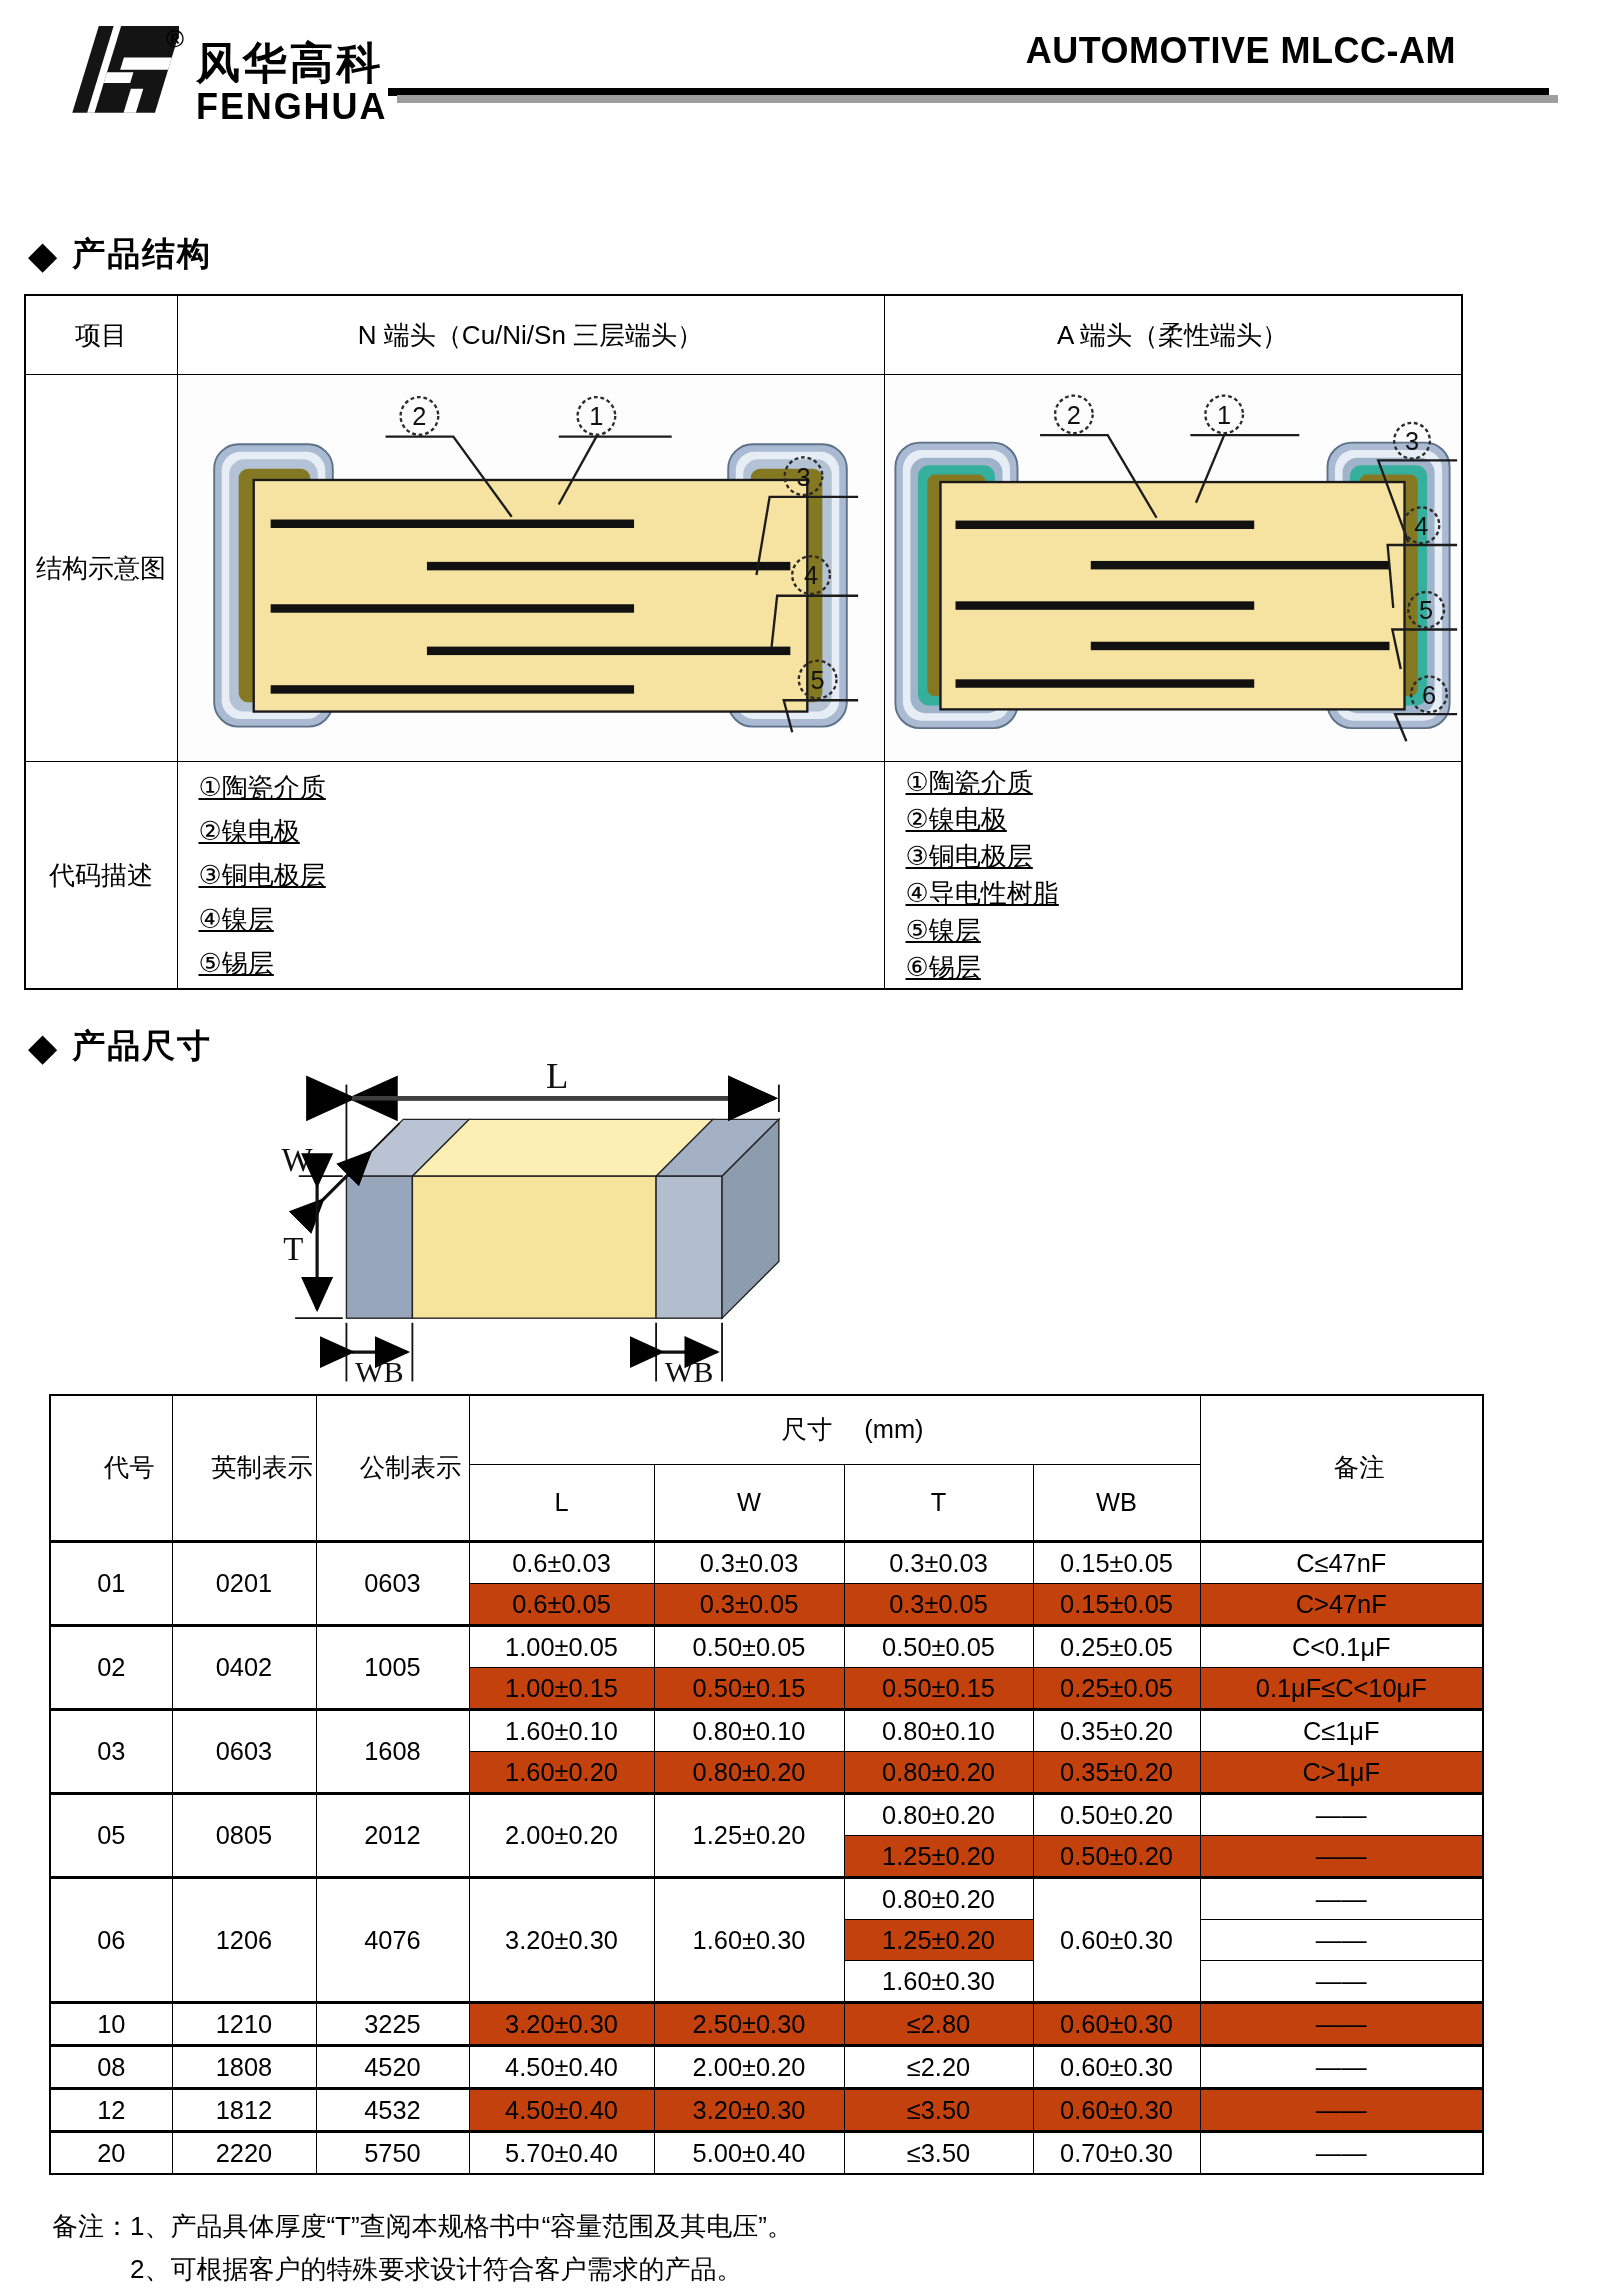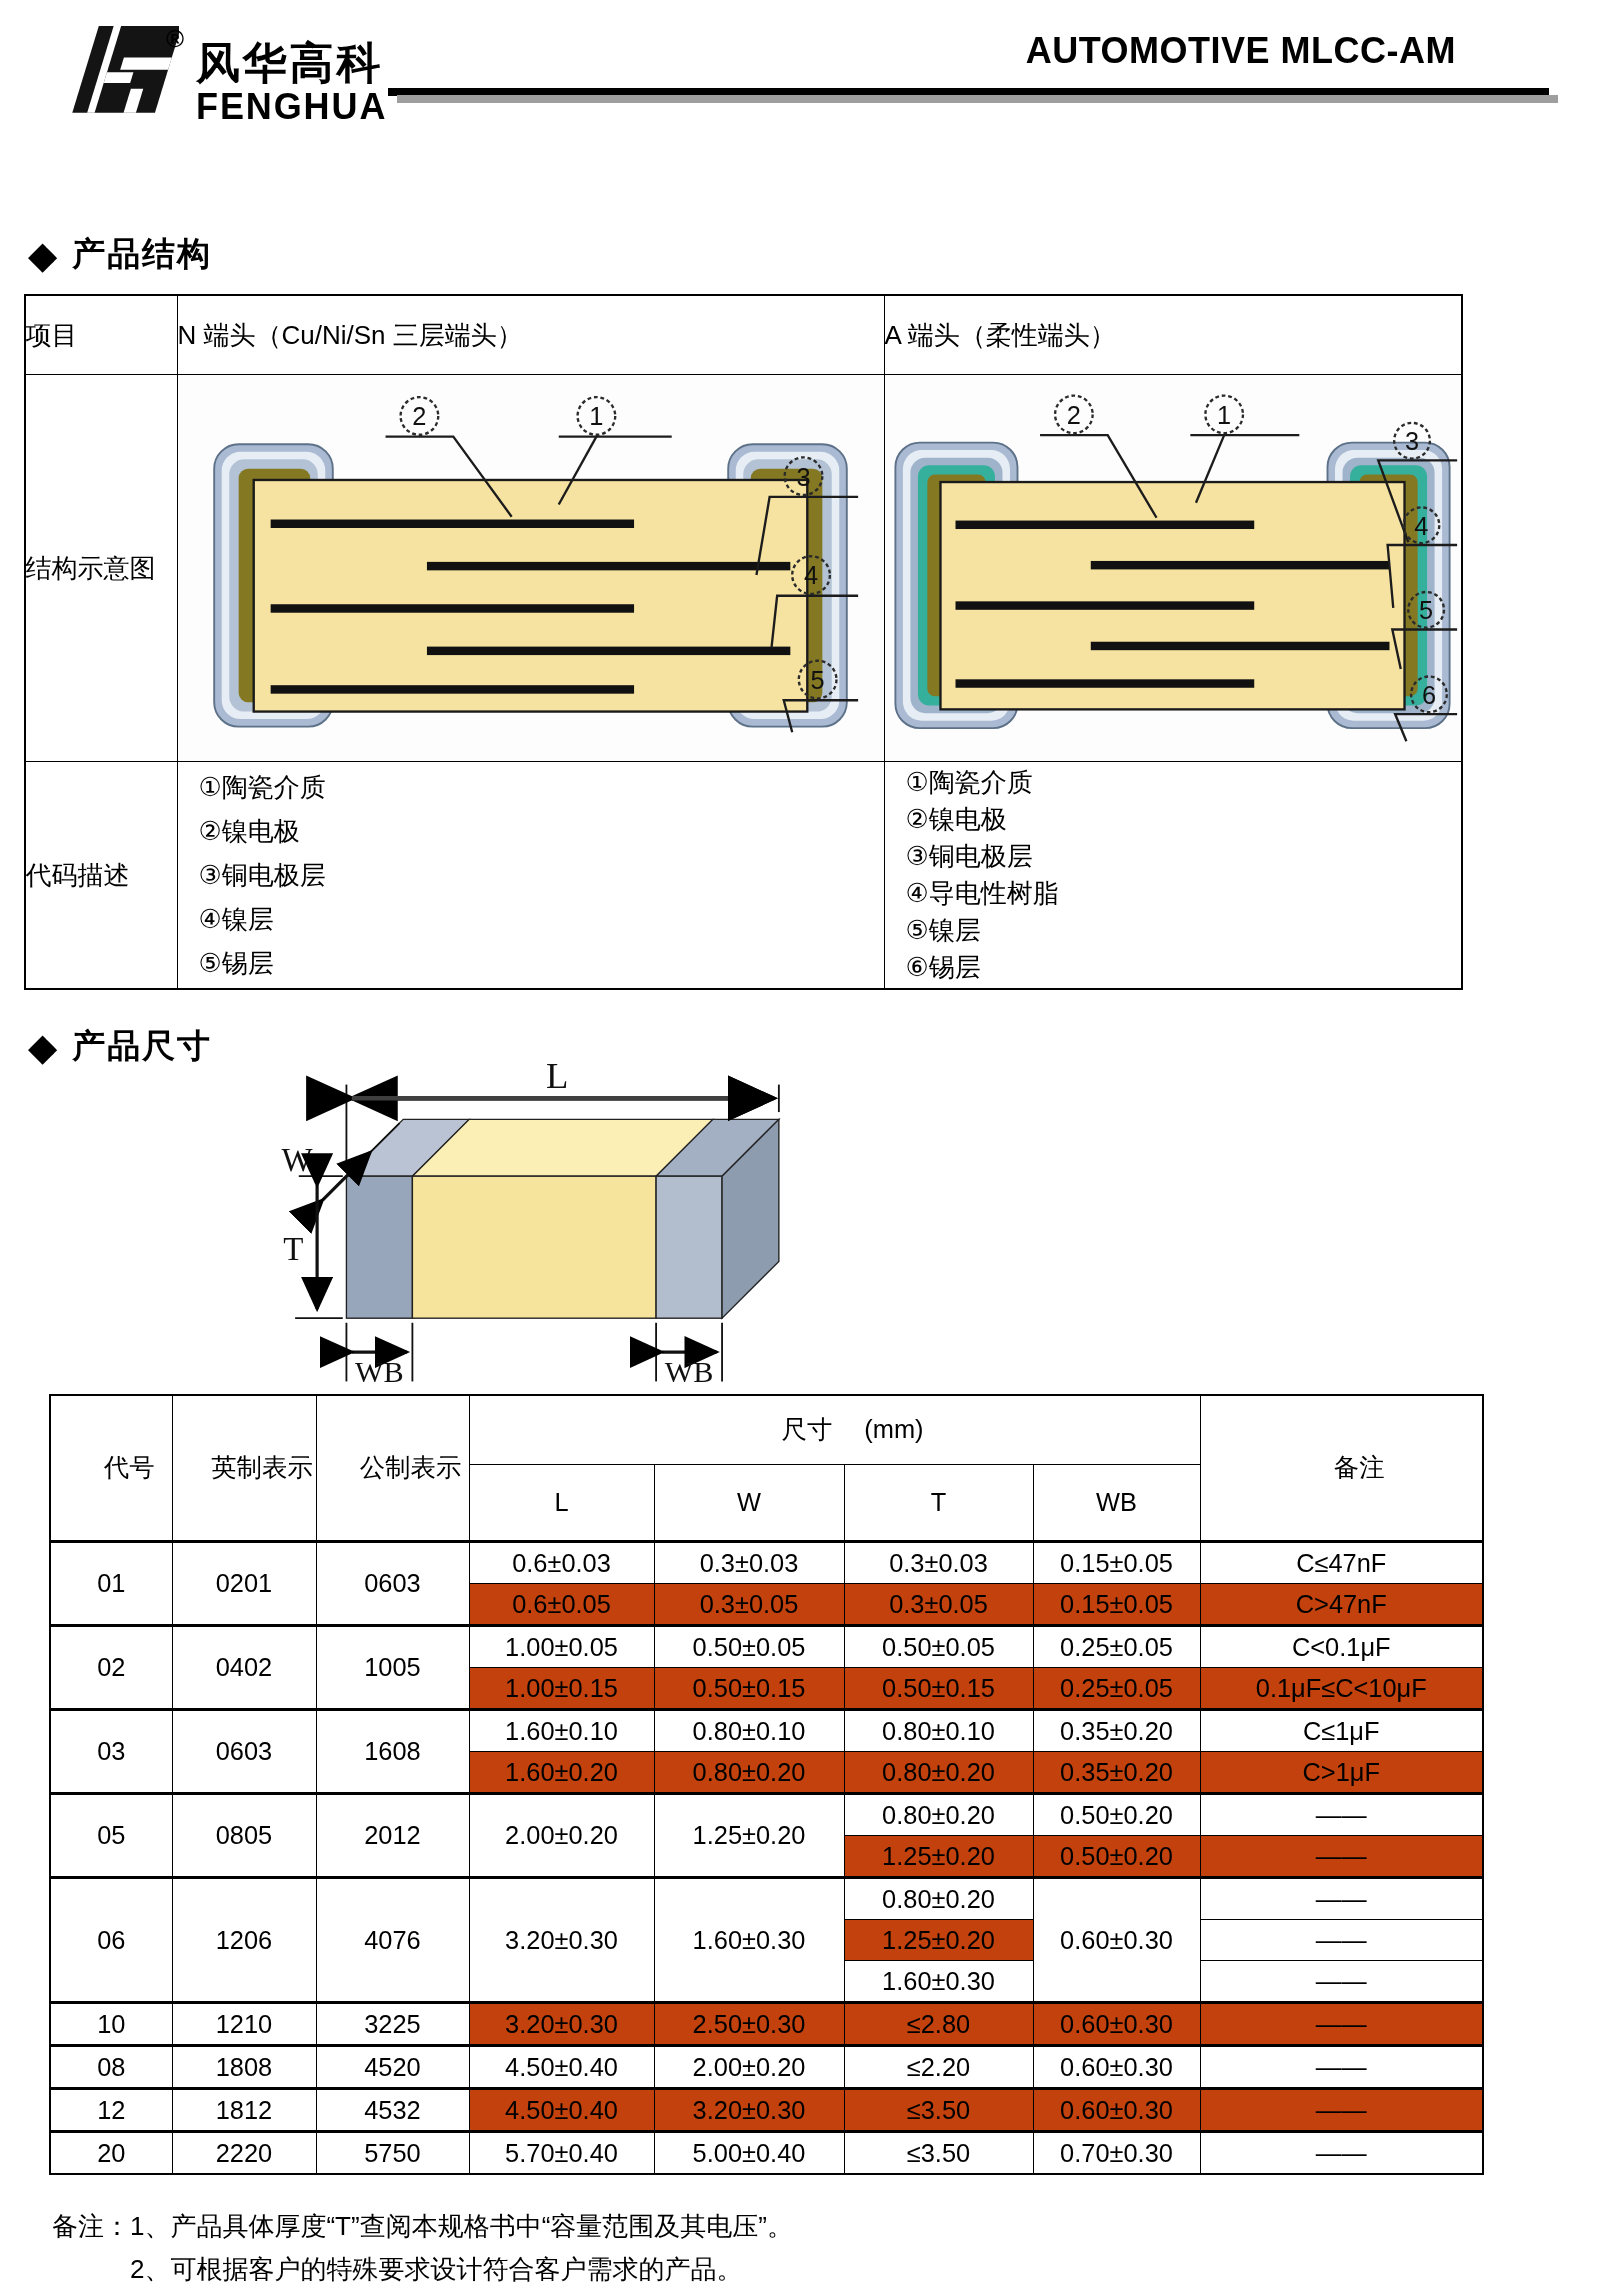--- a/index.html
+++ b/index.html
@@ -19,28 +19,28 @@
 
   
   .sec{position:absolute;display:flex;align-items:center;gap:15px;}
   .sec .diamond{font-size:38px;line-height:1;}
   .sec .sec-title{font-size:33px;font-weight:bold;letter-spacing:1.9px;}
 
   
   table{border-collapse:collapse;table-layout:fixed;}
   td,th{border:1.9px solid #000;padding:0;vertical-align:middle;font-weight:normal;}
   .stable{position:absolute;left:23.5px;top:294px;width:1433px;border:2.8px solid #000;}
-  .stable td{font-size:26px;}
+  .stable td{font-size:26px;text-align:center;}
   .stable .rowhead{width:151px;}
   .stable .ncol{width:706px;}
   .stable .acol{width:576px;}
   .hrow td{height:78px;}
   .drow td{height:386px;}
   .crow td{height:226px;}
-  .codes{text-align:left !important;padding-left:21px !important;vertical-align:middle;}
+  .codes{text-align:left !important;padding-left:21px !important;vertical-align:middle;text-decoration:underline;}
   .codes-n{line-height:44px;}
   .codes-a{line-height:37px;}
   .diagcell{background:#fdfdfd;}
 
   
   .dtable{position:absolute;left:49px;top:1394px;width:1434px;border:2.8px solid #000;}
   .dtable td,.dtable th{font-size:25.4px;text-align:center;}
   .dtable thead .r1 th{height:68px;padding-left:36px;}
   .dtable thead .r2 th{height:75px;}
   .dtable tbody td{height:40px;}

